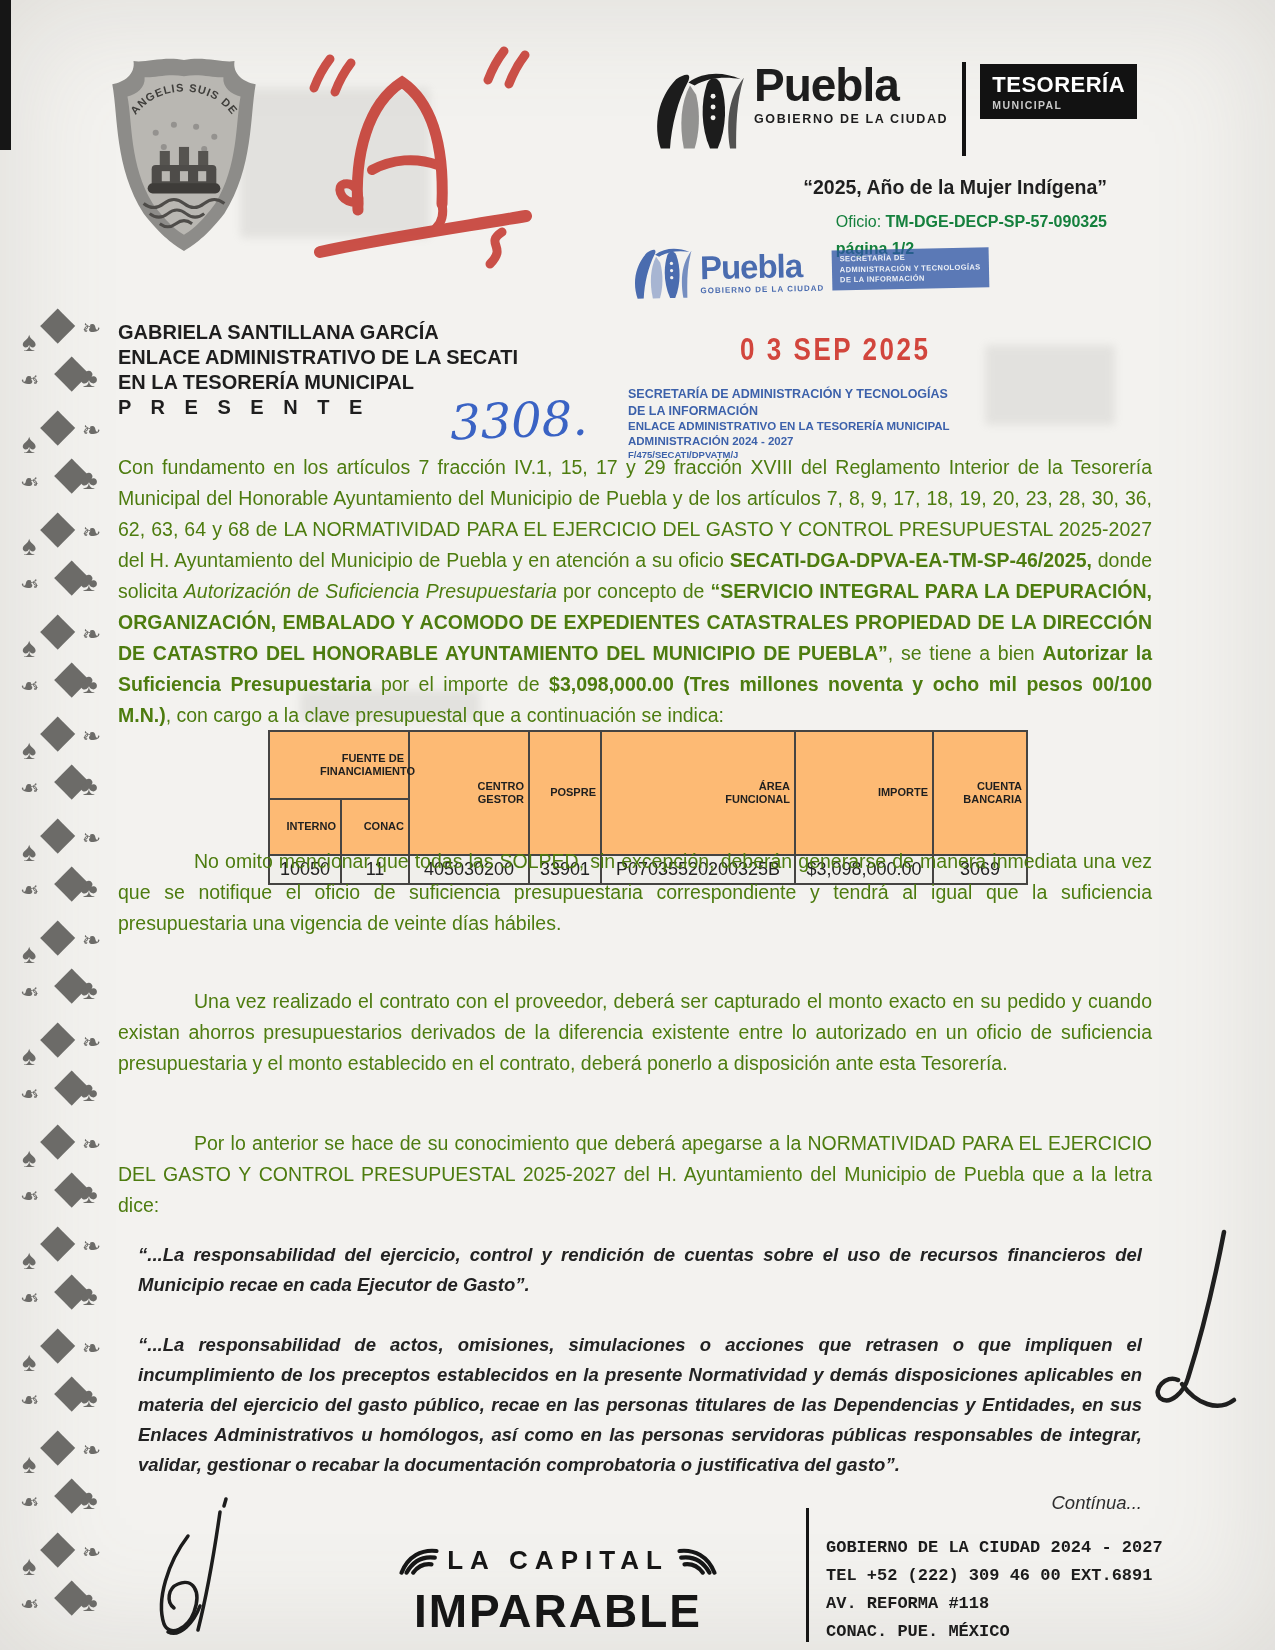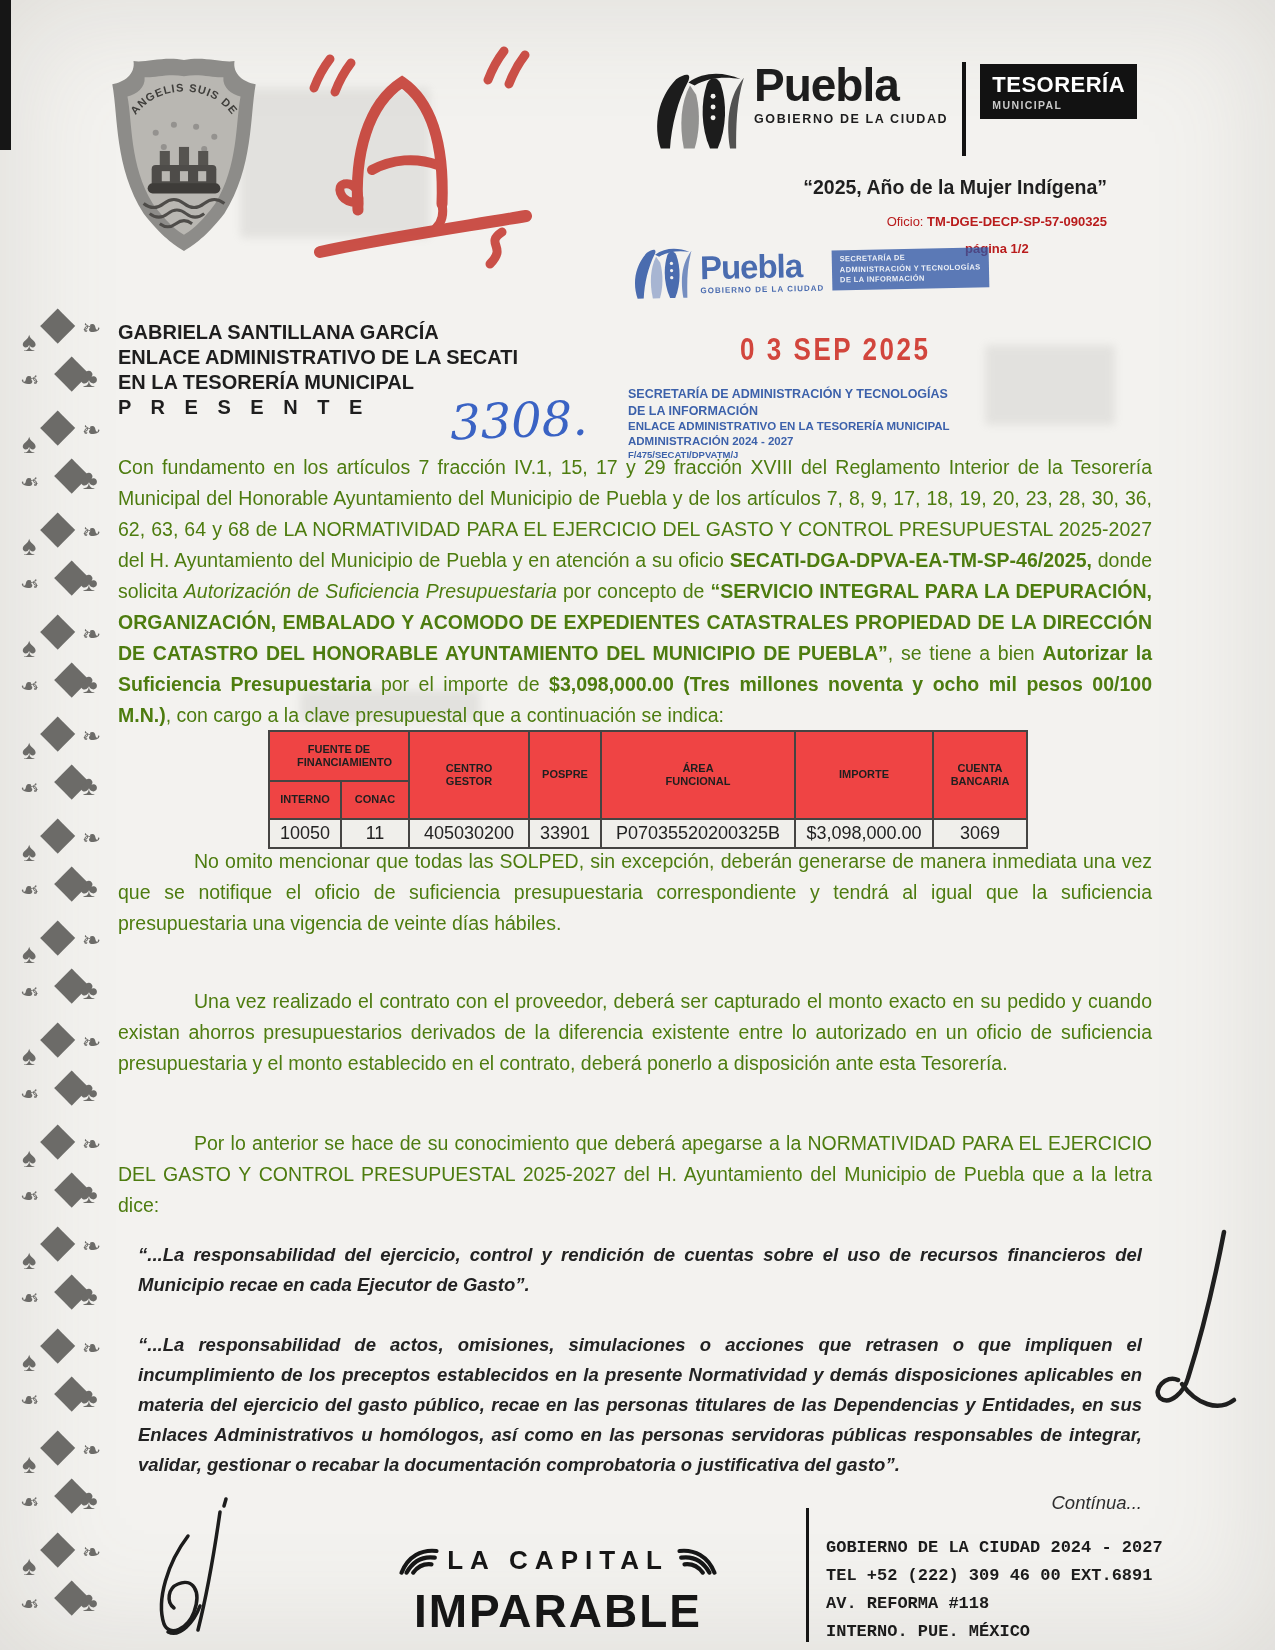--- a/index.html
+++ b/index.html
@@ -32,21 +32,21 @@
   .brand-icon{width:100px;height:92px;color:#1c1c1c;flex:none;margin-top:4px;}
   .brand-text{margin-left:4px;margin-right:14px;}
   .brand-word{font-size:46px;font-weight:700;letter-spacing:-1px;color:#1d1d1d;line-height:1;}
   .brand-sub{font-size:12.5px;font-weight:700;letter-spacing:1.6px;color:#1d1d1d;margin-top:4px;}
   .brand-rule{width:4px;height:94px;background:#121212;margin-right:14px;flex:none;}
   .brand-box{background:#121212;color:#fff;padding:9px 12px 8px 12px;margin-top:2px;}
   .bb1{font-size:22px;font-weight:700;letter-spacing:.5px;line-height:1.05;}
   .bb2{font-size:10.5px;font-weight:700;letter-spacing:1.4px;color:#c9c9c9;margin-top:3px;}
 
   .motto{position:absolute;right:168px;top:176px;font-size:19.5px;font-weight:700;color:#1f1f1f;}
-  .refblock{position:absolute;right:168px;top:208px;text-align:center;font-size:13px;line-height:27px;color:#b91c1c;}
+  .refblock{position:absolute;right:168px;top:208px;text-align:left;font-size:16px;line-height:27px;color:#15803d;}
   .refblock .lab{font-weight:400;}
   .refblock .val{font-weight:700;}
 
   
   .bstamp{position:absolute;left:630px;top:244px;display:flex;align-items:center;opacity:.85;
           transform:rotate(-1.2deg);color:#2d55a5;}
   .bs-icon{width:66px;height:54px;color:#2d55a5;flex:none;}
   .bs-text{margin:0 8px 0 4px;}
   .bs-word{font-size:33px;font-weight:700;letter-spacing:-1px;line-height:1;color:#2d55a5;}
   .bs-sub{font-size:8px;font-weight:700;letter-spacing:1px;margin-top:2px;}
@@ -74,21 +74,21 @@
   .b{font-weight:700;}
   .i{font-style:italic;}
   .quote{position:absolute;left:138px;width:1004px;font-size:18.5px;line-height:30px;font-weight:700;
          font-style:italic;text-align:justify;color:#222;}
   .continua{position:absolute;left:118px;top:1492px;width:1024px;text-align:right;font-style:italic;
             font-size:18.5px;color:#2d2d2d;}
 
   
   .ctable{position:absolute;left:268px;top:730px;border-collapse:collapse;}
   .ctable th,.ctable td{border:2px solid #454442;text-align:center;vertical-align:middle;}
-  .ctable th{background:#ef4444;color:#1f1f1f;font-size:11px;font-weight:700;line-height:1.2;padding:11px 4px;}
+  .ctable th{background:#fdba74;color:#1f1f1f;font-size:11px;font-weight:700;line-height:1.2;padding:20px 4px;text-align:right;}
   .ctable td{background:#f0efeb;font-size:18px;color:#222;padding:3px 6px;}
   .w-int{width:62px;} .w-con{width:58px;} .w-cen{width:110px;} .w-pos{width:62px;}
   .w-are{width:184px;} .w-imp{width:128px;} .w-cue{width:84px;}
   .wrapN{display:inline-block;}
   .wrap60{display:inline-block;max-width:62px;}
   .wrap80{display:inline-block;max-width:84px;}
   .wrap64{display:inline-block;max-width:66px;}
 
   
   .checkmark{position:absolute;left:1142px;top:1222px;width:100px;height:215px;}
@@ -408,16 +408,16 @@
     </div>
     <div class="cap2">IMPARABLE</div>
   </div>
 
   <div class="fdivider"></div>
 
   <div class="address">
     <div>GOBIERNO DE LA CIUDAD 2024 - 2027</div>
     <div>TEL +52 (222) 309 46 00 EXT.6891</div>
     <div>AV. REFORMA #118</div>
-    <div>INTERNO. PUE. MÉXICO</div>
+    <div>CONAC. PUE. MÉXICO</div>
   </div>
 
 </div>
 
 </body></html>

